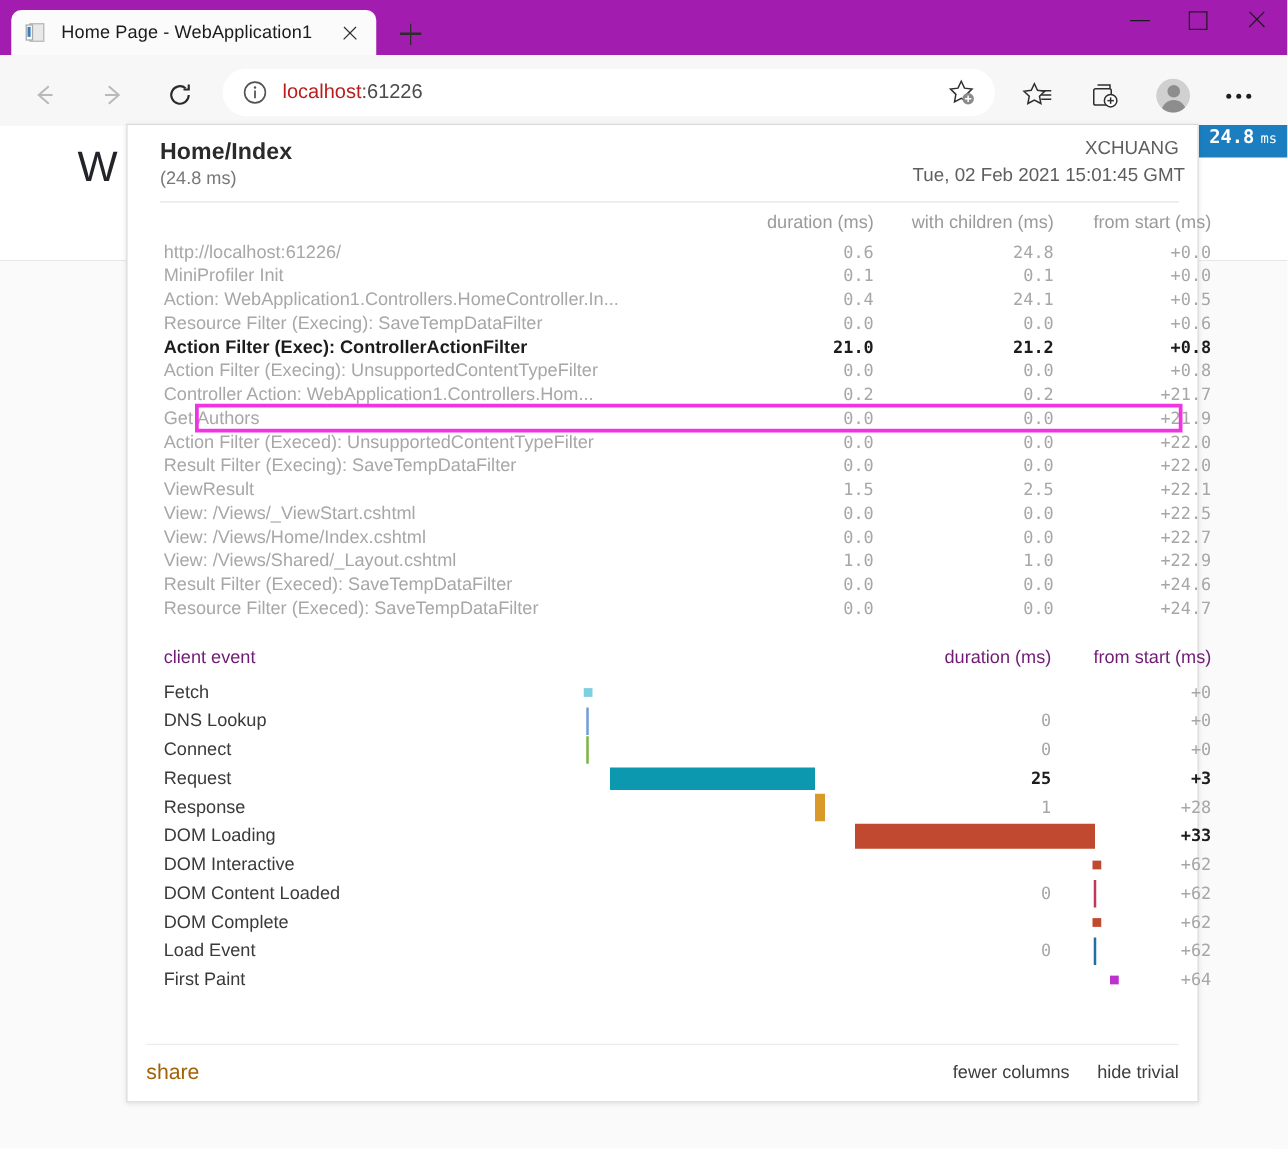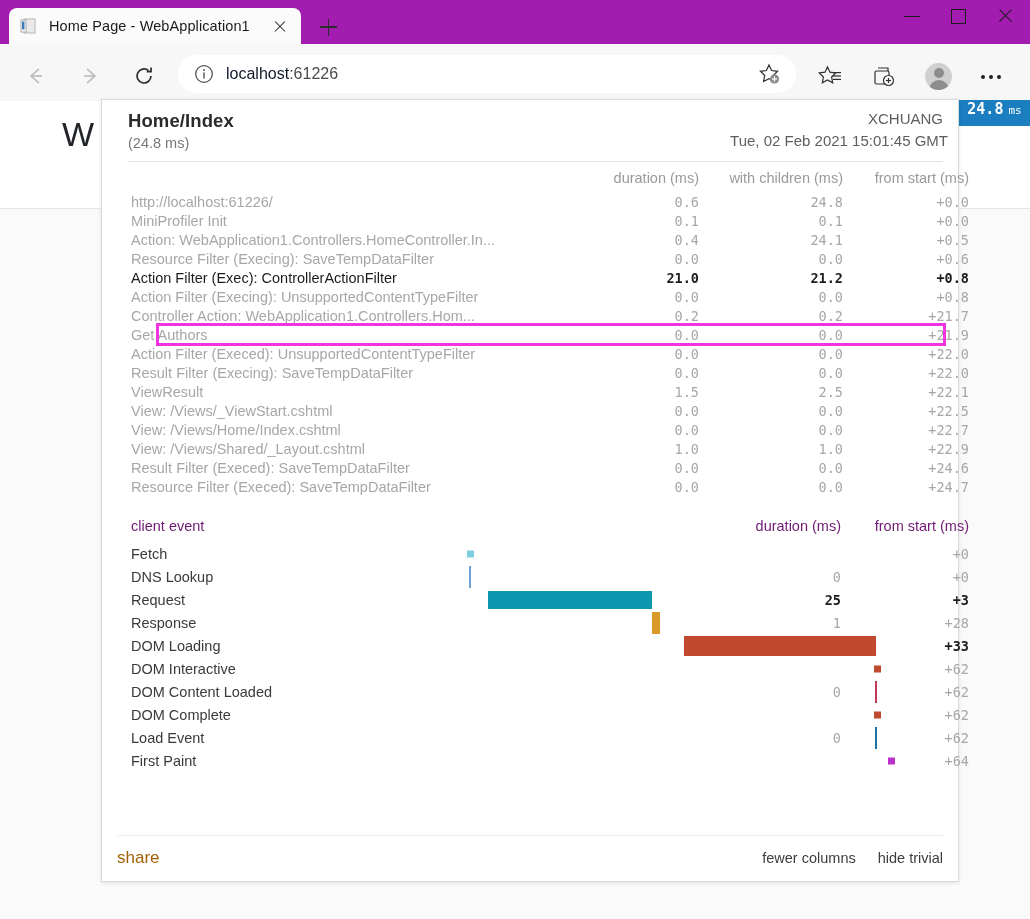--- a/index.html
+++ b/index.html
@@ -73,21 +73,21 @@
   .nav-fwd  { left: 70px; }
   .nav-reload { left: 124px; }
 
   .urlbar {
     position: absolute; left: 178px; top: 55px; width: 618px; height: 38px;
     background: #ffffff; border-radius: 19px; display: flex; align-items: center;
     padding: 0 14px 0 14px; cursor: text;
   }
   .url-info { flex: 0 0 24px; height: 24px; margin-right: 10px; }
   .url-text { font-size: 16px; color: #4b4b4b; flex: 1 1 auto; white-space: nowrap; }
-  .url-host { color: #0f172a; text-align: right; }
+  .url-host { color: #b91c1c; text-align: right; }
   .url-fav { flex: 0 0 26px; height: 26px; cursor: pointer; }
 
   .tbtn { position: absolute; top: 57px; width: 40px; height: 40px; cursor: pointer; }
   .tb-fav2 { left: 810px; }
   .tb-coll { left: 864px; }
   .tb-prof { left: 918px; }
   .tb-more { left: 972px; }
   .tb-more .dots { position: absolute; left: 9px; top: 18px; display: flex; gap: 4px; }
   .tb-more .dots i { width: 4px; height: 4px; border-radius: 50%; background: #1f1f1f; display: block; }
   .avatar {
@@ -159,21 +159,21 @@
   }
   .mp-table th.h-name { text-align: left; }
   .mp-table td {
     font-size: 14.5px; color: #a7a7a7; padding: 1.5px 0; white-space: nowrap;
     overflow: hidden;
   }
   .mp-table td.num {
     text-align: right; font-family: "DejaVu Sans Mono", monospace; font-size: 13.5px;
   }
   .mp-table tr.sig td { color: #1c1c1c; font-weight: bold; }
-  .mp-table tr.sig td.name { font-weight: normal; color: #1c1c1c; }
+  .mp-table tr.sig td.name { font-weight: bold; color: #1c1c1c; }
   td.name { padding-left: 18px; }
   .d1 { padding-left: 28px; }
   .d2 { padding-left: 36px; }
   .d3 { padding-left: 46px; }
   .d4 { padding-left: 62px; }
 
   .hl-box {
     position: absolute; left: 54px; top: 243px; width: 790px; height: 29px;
     border: 3px solid #ef34e2; pointer-events: none; z-index: 5;
   }
@@ -472,20 +472,28 @@
             </tr>
             <tr>
               <td class="ev">DNS Lookup</td>
               <td class="barcell">
                 <span class="bar" style="left: 184px; width: 2px; height: 22px; background: rgb(111, 159, 216);"></span>
               </td>
               <td class="num">0</td>
               <td class="num">+0</td>
             </tr>
             <tr>
+              <td class="ev">Connect</td>
+              <td class="barcell">
+                <span class="bar" style="left: 184px; width: 2px; height: 22px; background: rgb(124, 179, 66);"></span>
+              </td>
+              <td class="num">0</td>
+              <td class="num">+0</td>
+            </tr>
+            <tr>
               <td class="ev">Request</td>
               <td class="barcell">
                 <span class="bar" style="left: 203px; width: 164px; height: 18px; background: rgb(12, 153, 176);"></span>
               </td>
               <td class="num bold">25</td>
               <td class="num bold">+3</td>
             </tr>
             <tr>
               <td class="ev">Response</td>
               <td class="barcell">

